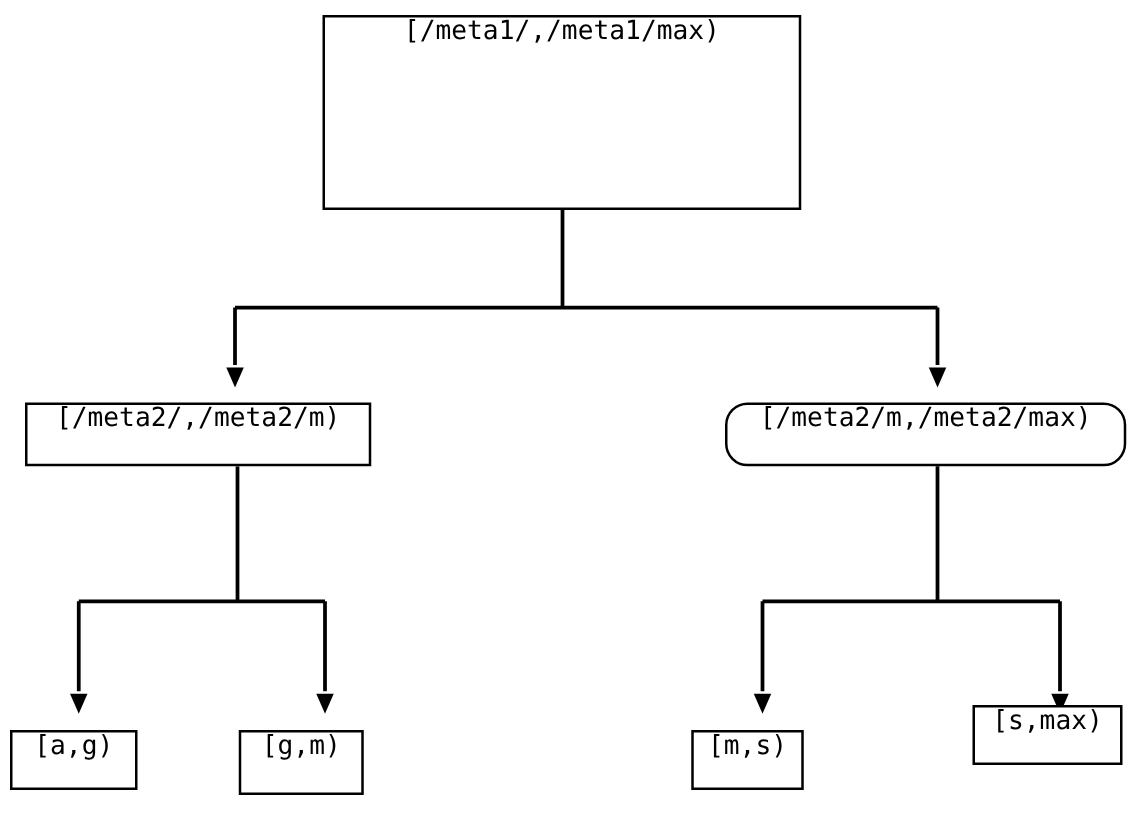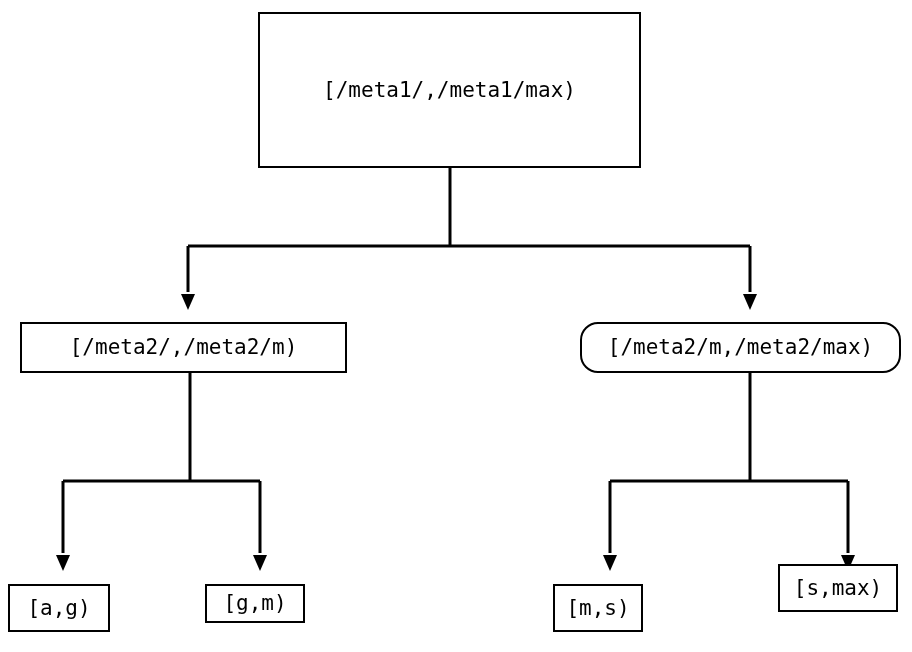--- a/index.html
+++ b/index.html
@@ -16,21 +16,21 @@
     height: 652px;
     background: #ffffff;
     overflow: hidden;
   }
   .node {
     position: absolute;
     box-sizing: border-box;
     border: 2px solid #000000;
     background: #ffffff;
     display: flex;
-    align-items: center;
+    align-items: flex-start;
     justify-content: center;
     color: #000000;
     font-family: "DejaVu Sans Mono", monospace;
     font-size: 21px;
     letter-spacing: 0px;
     white-space: pre;
     line-height: 1;
   }
   .node-label {
     display: block;
@@ -76,33 +76,33 @@
       <path d="M 848 481 L 848 553" stroke="#000000" stroke-width="3" fill="none"></path>
       <polygon points="603,555 617,555 610,571" fill="#000000"></polygon>
       <polygon points="841,555 855,555 848,571" fill="#000000"></polygon>
     </g>
   </svg>
 
   <div class="node" id="node-root" style="left:258px; top:12px; width:383px; height:156px;">
     <span class="node-label">[/meta1/,/meta1/max)</span>
   </div>
 
-  <div class="node" id="node-mid-left" style="left:20px; top:322px; width:327px; height:51px;">
+  <div class="node" id="node-mid-left" style="left:20px; top:322px; width:277px; height:51px;">
     <span class="node-label">[/meta2/,/meta2/m)</span>
   </div>
 
   <div class="node" id="node-mid-right" style="left:580px; top:322px; width:321px; height:51px;border-radius:18px;">
     <span class="node-label">[/meta2/m,/meta2/max)</span>
   </div>
 
   <div class="node" id="node-leaf-1" style="left:8px; top:584px; width:102px; height:48px;">
     <span class="node-label">[a,g)</span>
   </div>
 
-  <div class="node" id="node-leaf-2" style="left:205px; top:584px; width:100px; height:39px;">
+  <div class="node" id="node-leaf-2" style="left:191px; top:584px; width:100px; height:52px;">
     <span class="node-label">[g,m)</span>
   </div>
 
   <div class="node" id="node-leaf-3" style="left:553px; top:584px; width:90px; height:48px;">
     <span class="node-label">[m,s)</span>
   </div>
 
   <div class="node" id="node-leaf-4" style="left:778px; top:564px; width:120px; height:48px;">
     <span class="node-label">[s,max)</span>
   </div>

